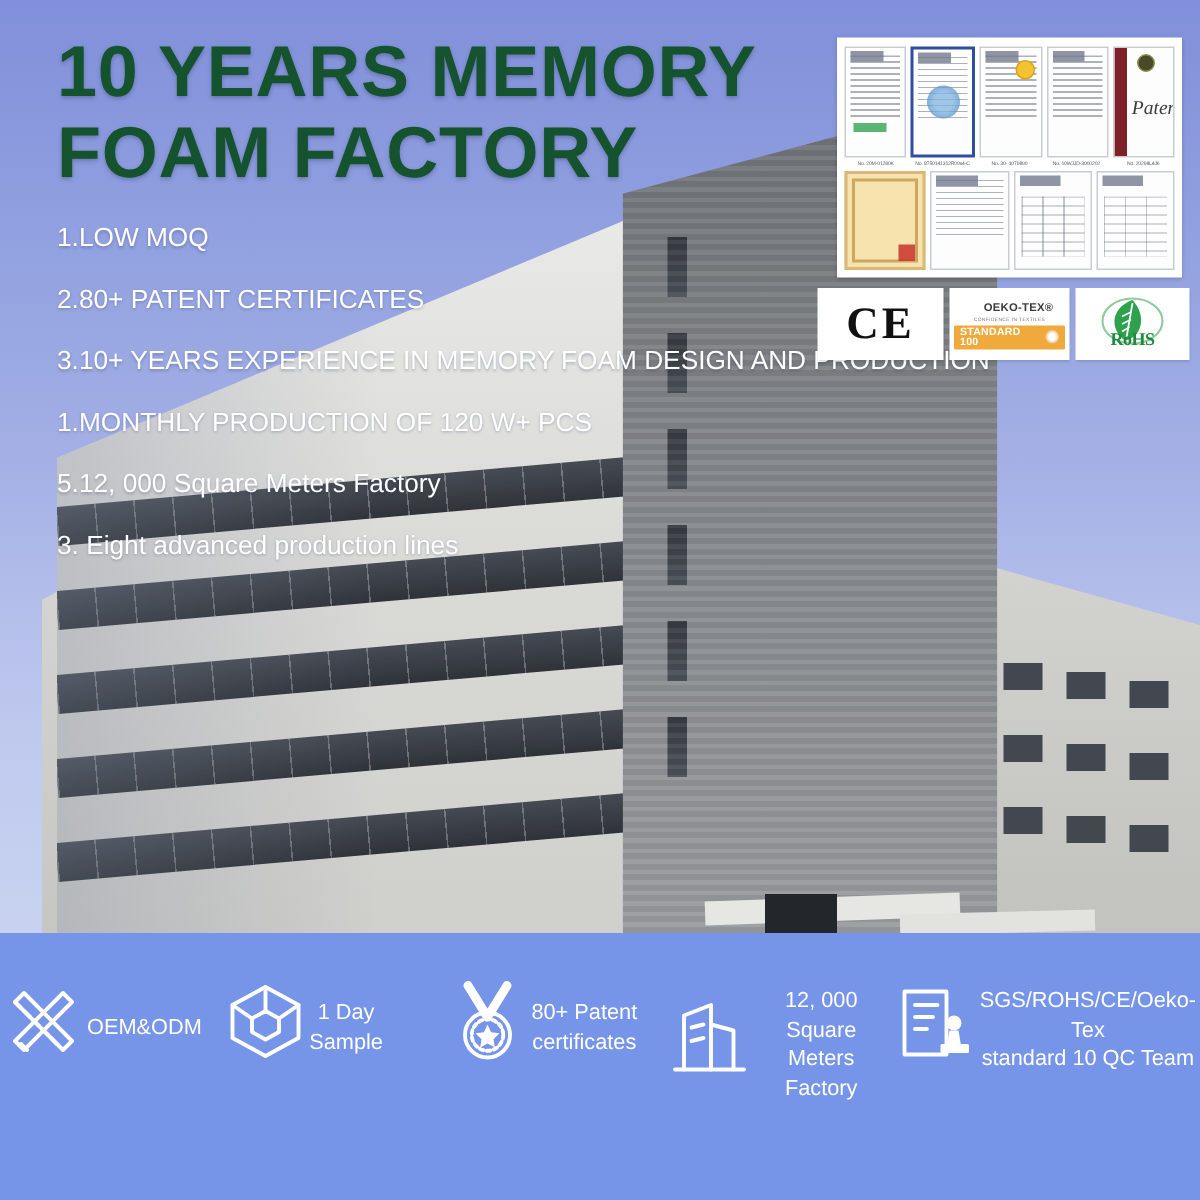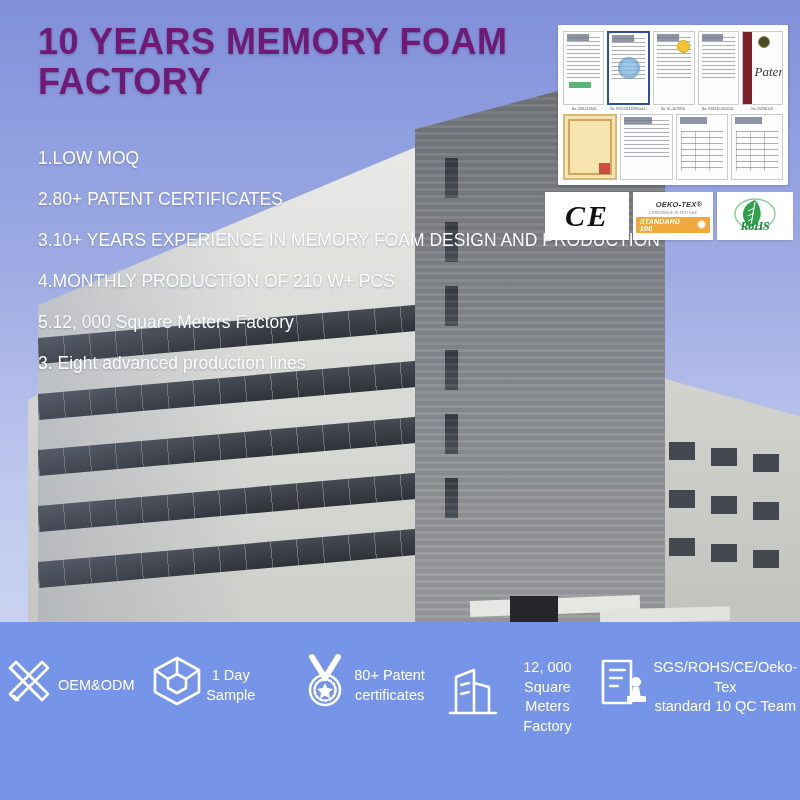--- a/index.html
+++ b/index.html
@@ -94,21 +94,21 @@
     background:#e2e2df; transform:rotate(-1.5deg);
   }
   .entrance {
     position:absolute; left:510px; bottom:0; width:48px; height:26px;
     background:#23262b;
   }
 
   
   .headline {
     position:absolute; left:38px; top:22px; width:520px;
-    color:#701a75; font-size:36px; font-weight:bold;
+    color:#14532d; font-size:48px; font-weight:bold;
     line-height:1.12; letter-spacing:.5px;
     text-shadow:0 1px 3px rgba(40,50,90,.35);
   }
 
   
   .bullets {
     position:absolute; left:38px; top:148px; width:740px;
   }
   .bullet {
     color:#ffffff; font-size:17.5px; font-weight:400;
@@ -188,21 +188,20 @@
   }
 
   
   .badges {
     position:absolute; left:545px; top:192px; width:248px; height:48px;
     display:flex; gap:4px;
   }
   .badge {
     background:#ffffff; display:flex; align-items:center; justify-content:center;
     box-shadow:0 1px 2px rgba(0,0,0,.15);
-    font-style:italic;
   }
   .badge.ce { width:84px; }
   .badge.oeko { width:80px; flex-direction:column; gap:2px; padding:4px 3px; }
   .badge.rohs { width:76px; }
   .ce-mark {
     font-family:"Liberation Serif", serif; font-size:30px; font-weight:bold;
     color:#111; letter-spacing:2px; line-height:1;
   }
   .oeko-top { font-size:7.5px; font-weight:bold; color:#3a3a3a; letter-spacing:.2px;margin-left:12px; }
   .oeko-sub { font-size:3.2px; color:#7a7a7a; letter-spacing:.3px; }
@@ -280,21 +279,21 @@
     <div class="canopy2"></div>
     <div class="entrance"></div>
   </div>
 
   <div class="headline">10 YEARS MEMORY FOAM FACTORY</div>
 
   <div class="bullets">
     <div class="bullet">1.LOW MOQ</div>
     <div class="bullet">2.80+ PATENT CERTIFICATES</div>
     <div class="bullet">3.10+ YEARS EXPERIENCE IN MEMORY FOAM DESIGN AND PRODUCTION</div>
-    <div class="bullet">4.MONTHLY PRODUCTION OF 210 W+  PCS</div>
+    <div class="bullet">1.MONTHLY PRODUCTION OF 120 W+  PCS</div>
     <div class="bullet">5.12, 000 Square Meters Factory</div>
     <div class="bullet">3. Eight advanced production lines</div>
   </div>
 
   <div class="collage">
     <div class="collage-row r1">
       <div class="cert">
         <div class="hdr"></div>
           <div class="lines"></div>
           <div class="green"></div>

